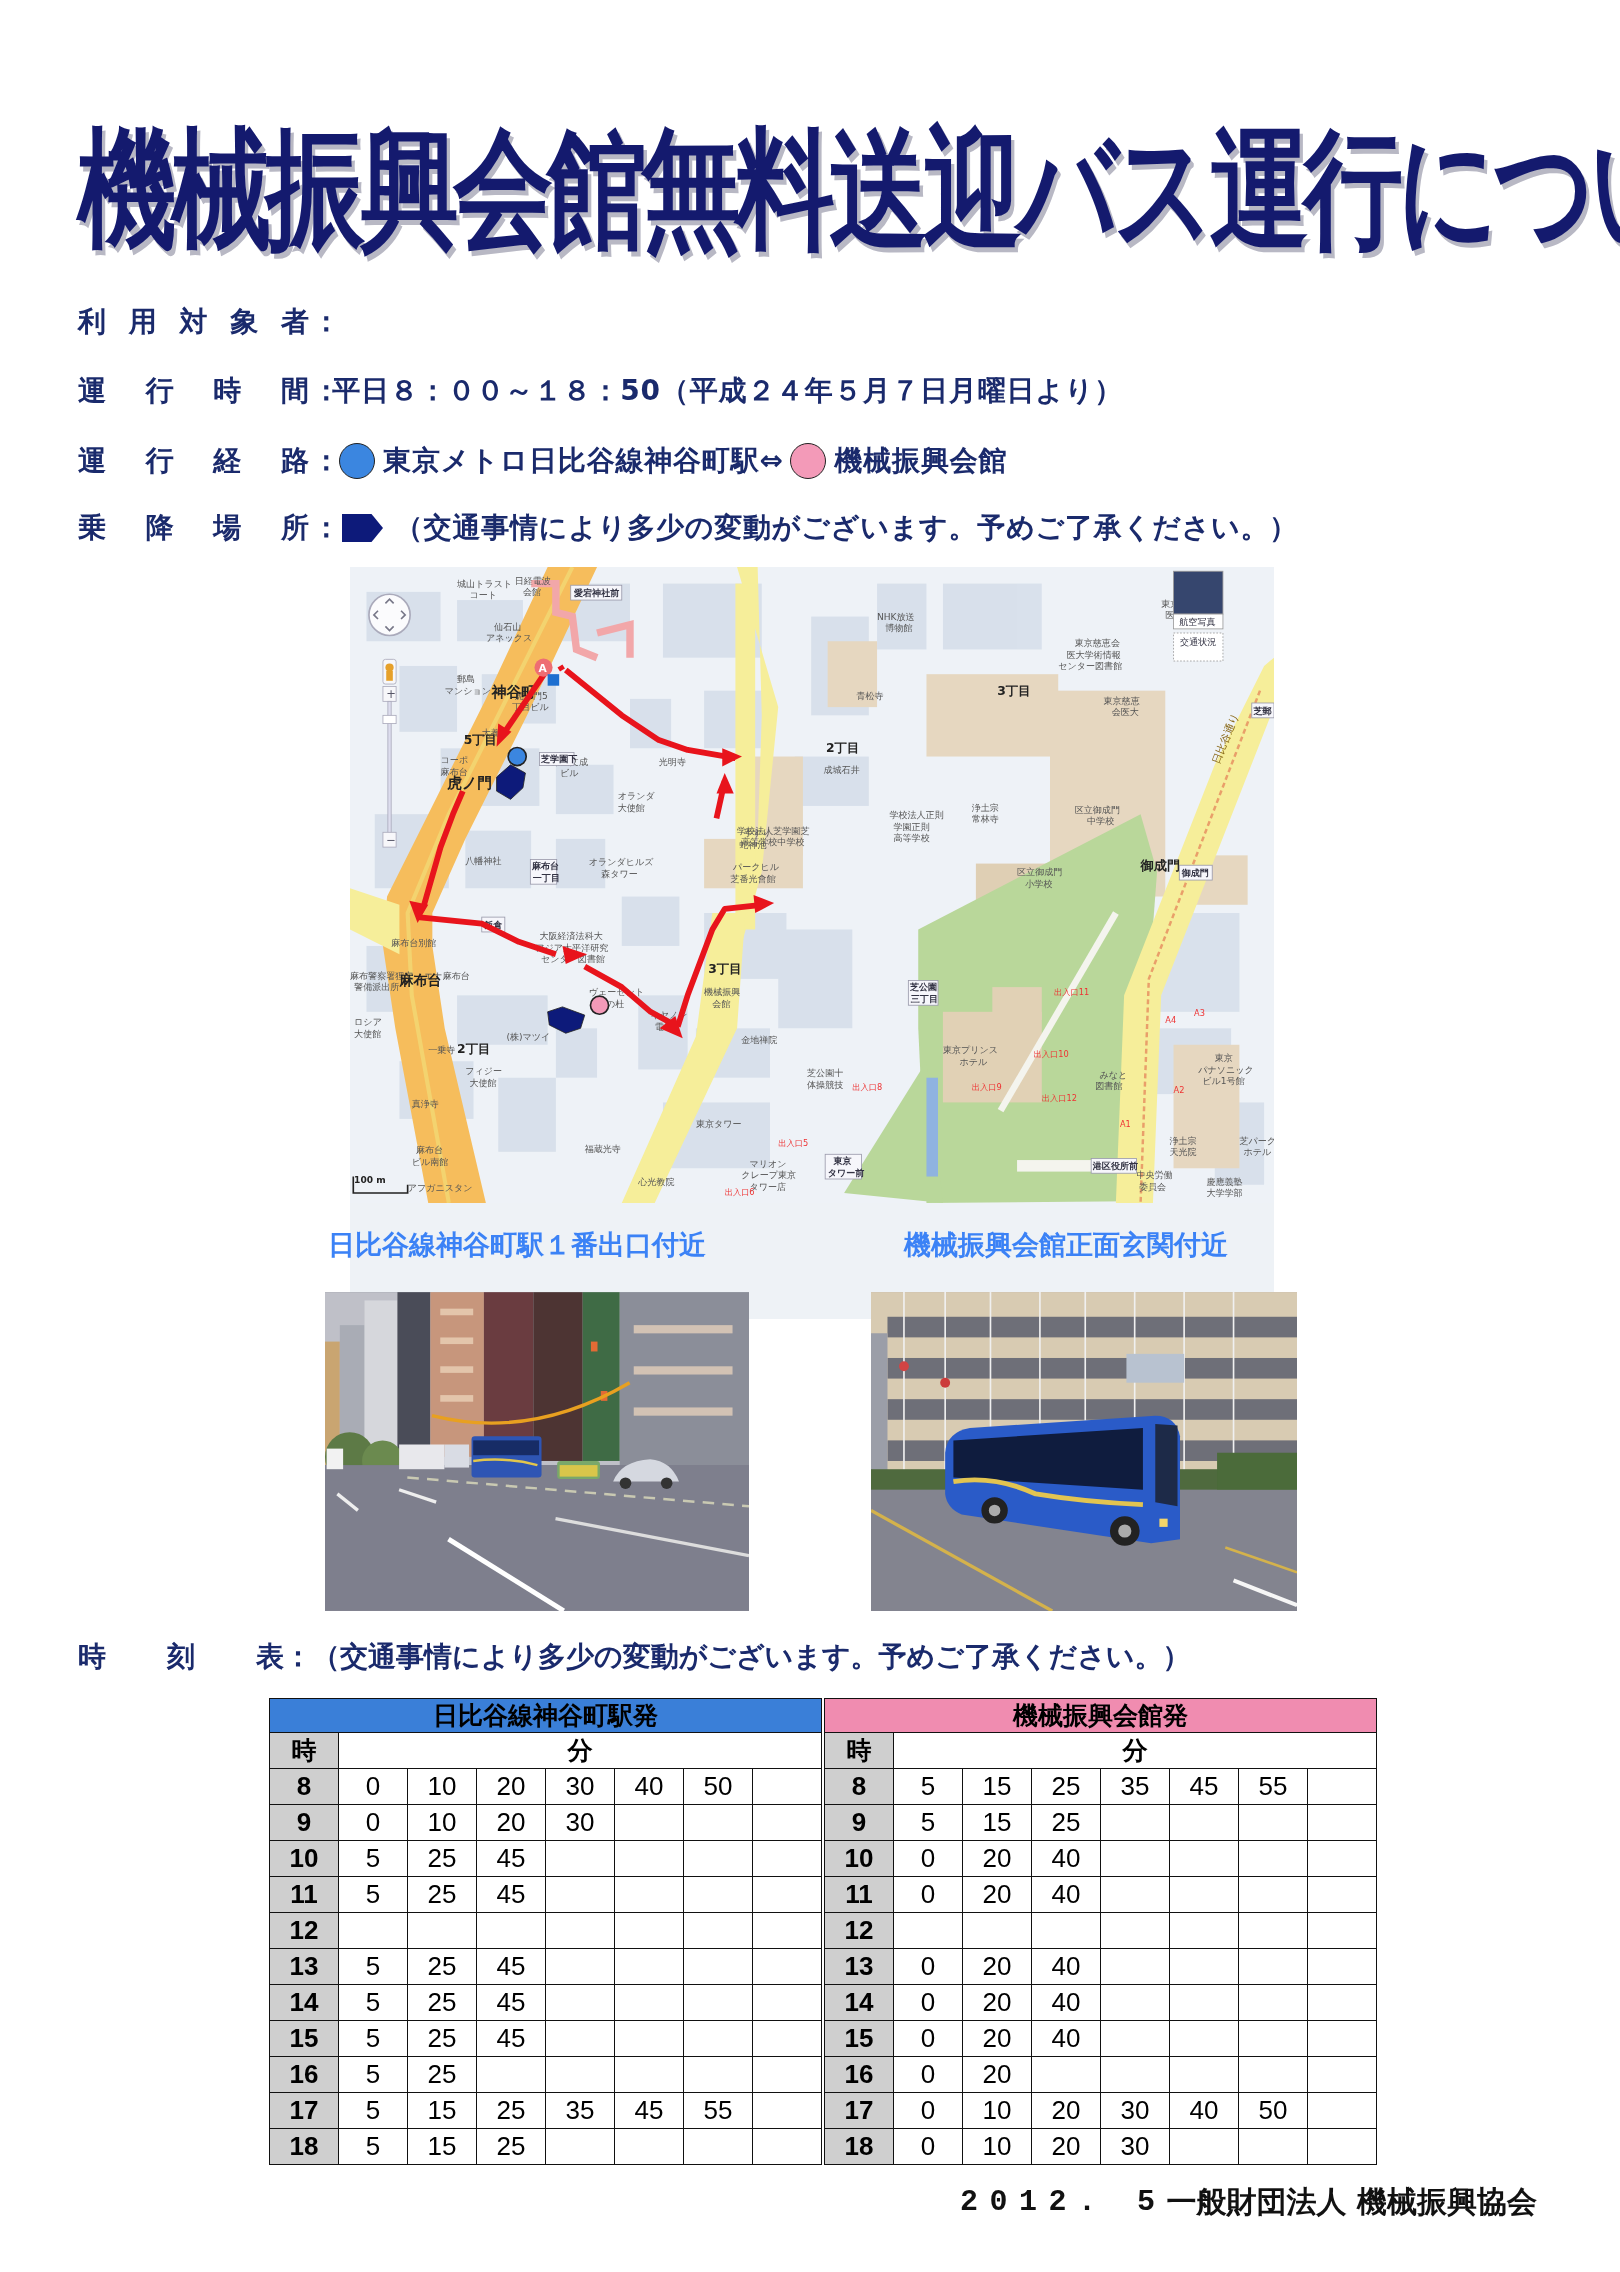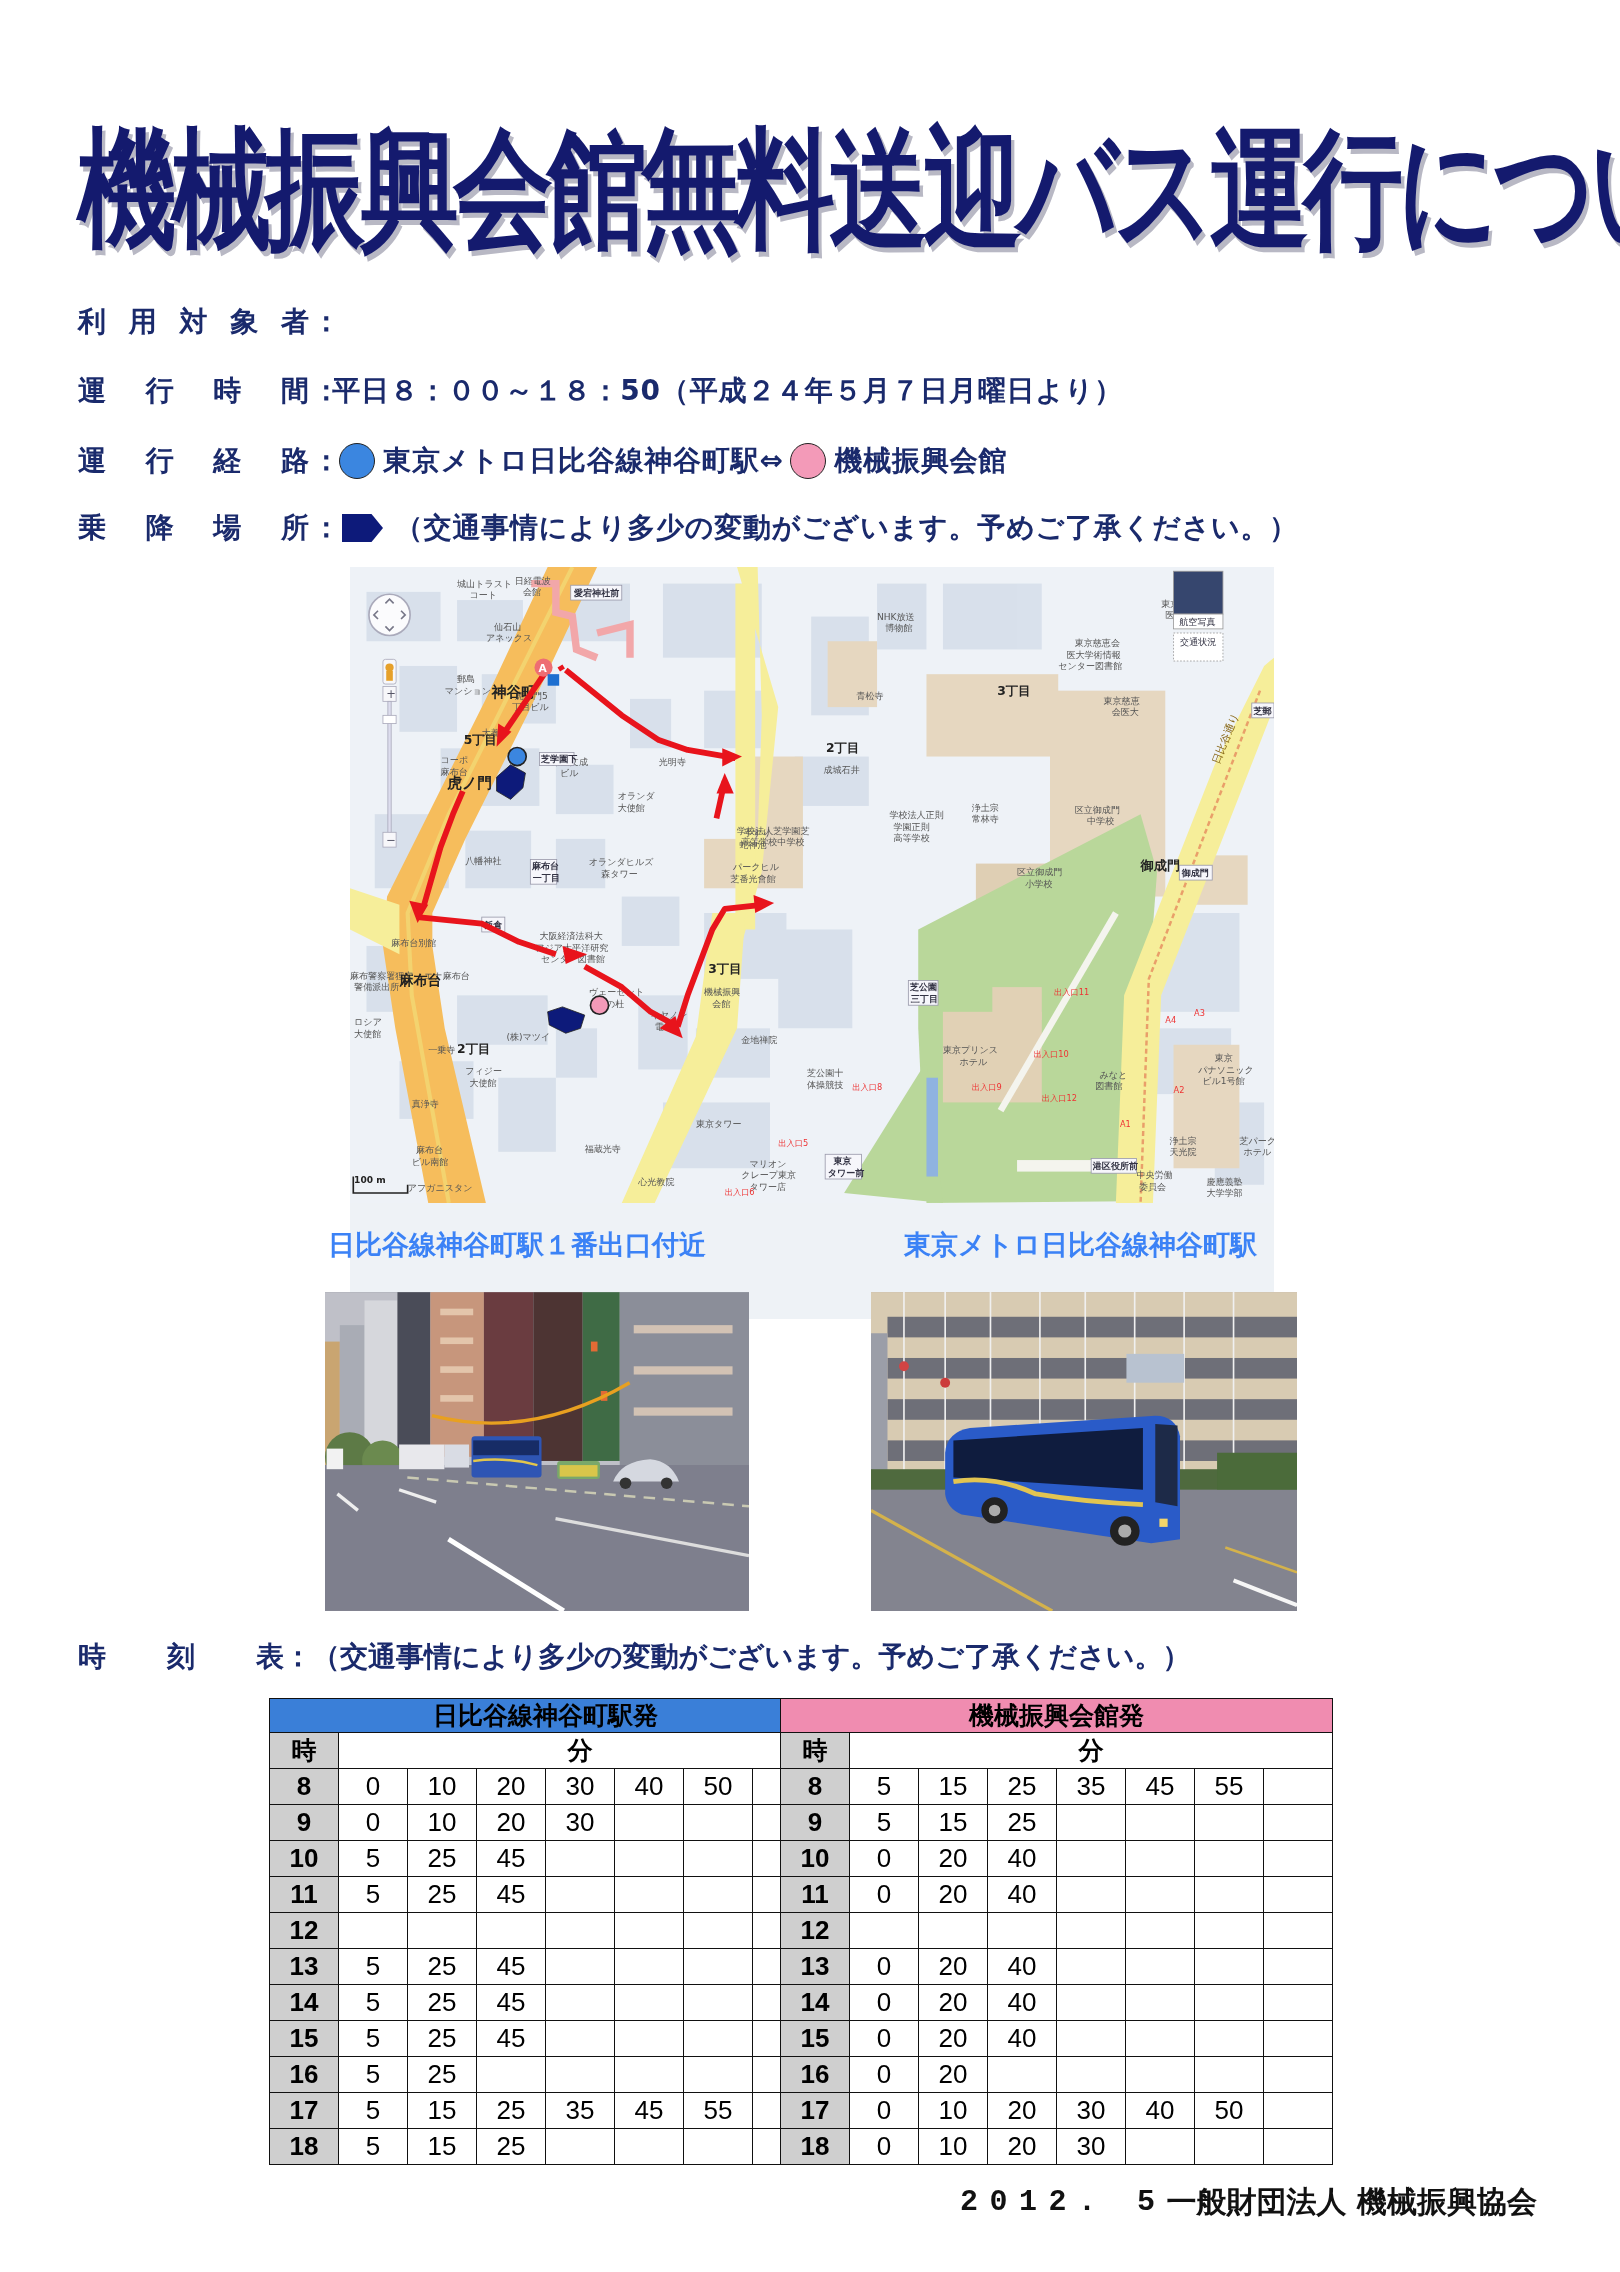--- a/index.html
+++ b/index.html
@@ -375,21 +375,21 @@
     <polygon points="240,540 258,534 285,544 280,560 262,566 242,556" fill="#0d1a7a" stroke="#222" stroke-width="1"></polygon>
 
     <g>
       <text x="5" y="748" font-family="DejaVu Sans, sans-serif" font-size="11" font-weight="bold" fill="#222">100 m</text>
       <path d="M4,740 L4,760 L70,760 L70,750" fill="none" stroke="#222" stroke-width="2"></path>
     </g>
   </svg>
 </div>
 
 <div class="caption" style="left:328px; top:1227px">日比谷線神谷町駅１番出口付近</div>
-<div class="caption" style="left:904px; top:1227px">東京メトロ日比谷線神谷町駅</div>
+<div class="caption" style="left:904px; top:1227px">機械振興会館正面玄関付近</div>
 
 <div class="photo" style="left:325px; top:1292px; width:424px; height:319px;">
   <svg width="424" height="319" viewBox="0 0 515 387" style="display:block">
     <rect width="515" height="387" fill="#7a7f8c"></rect>
 
     <rect x="0" y="0" width="515" height="210" fill="#bfc0c8"></rect>
     <rect x="0" y="60" width="18" height="150" fill="#c9a571"></rect>
     <rect x="18" y="40" width="30" height="170" fill="#a9acb5"></rect>
     <rect x="48" y="10" width="40" height="200" fill="#d6d7dc"></rect>
     <rect x="88" y="0" width="40" height="200" fill="#4a4c58"></rect>
@@ -610,21 +610,21 @@
         <td class="min">5</td>
         <td class="min">15</td>
         <td class="min">25</td>
         <td class="min"></td>
         <td class="min"></td>
         <td class="min"></td>
         <td class="min"></td>
       </tr>
     </tbody>
 </table>
-<table class="tt" id="tt-right" style="left:780px; width:552px;border-radius:9px;">
+<table class="tt" id="tt-right" style="left:824px; width:552px;border-radius:9px;">
   <colgroup>
       <col style="width:69px">
       <col span="7" style="width:69px">
     </colgroup>
   <tbody>
       <tr>
         <td colspan="8" class="head" style="background:#f08cb0">機械振興会館発</td>
       </tr>
       <tr class="sub">
         <td class="hour">時</td>

